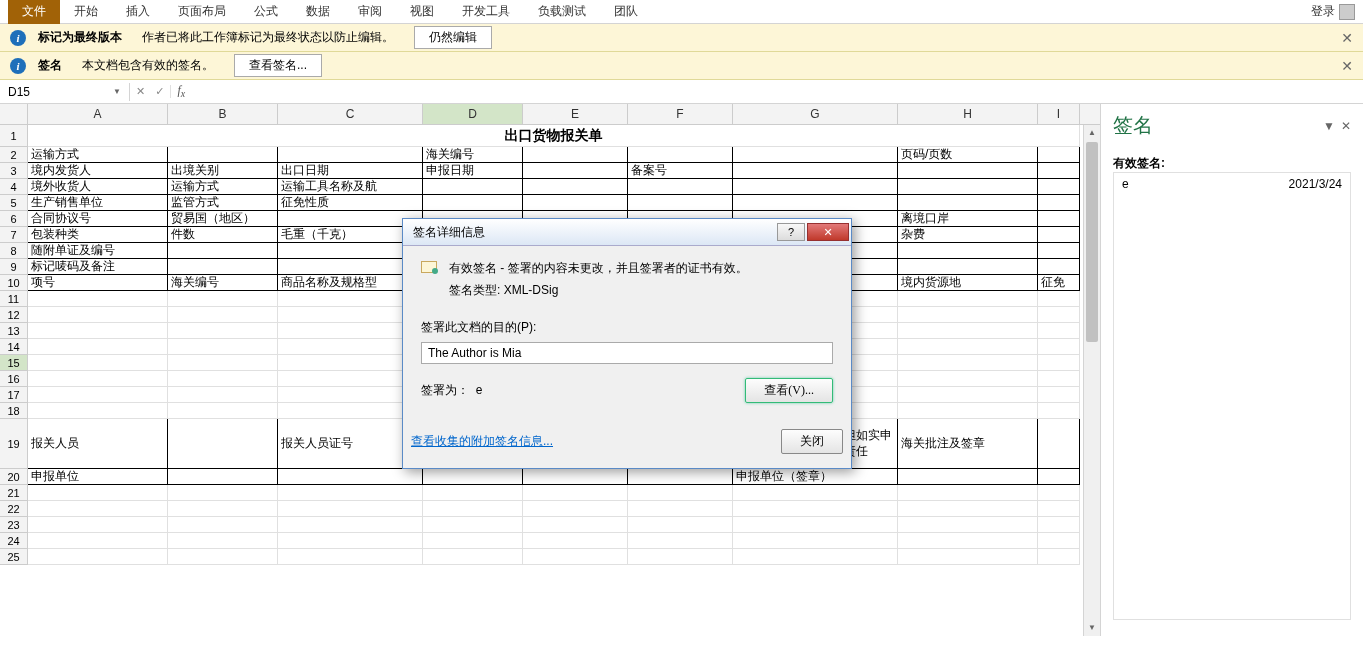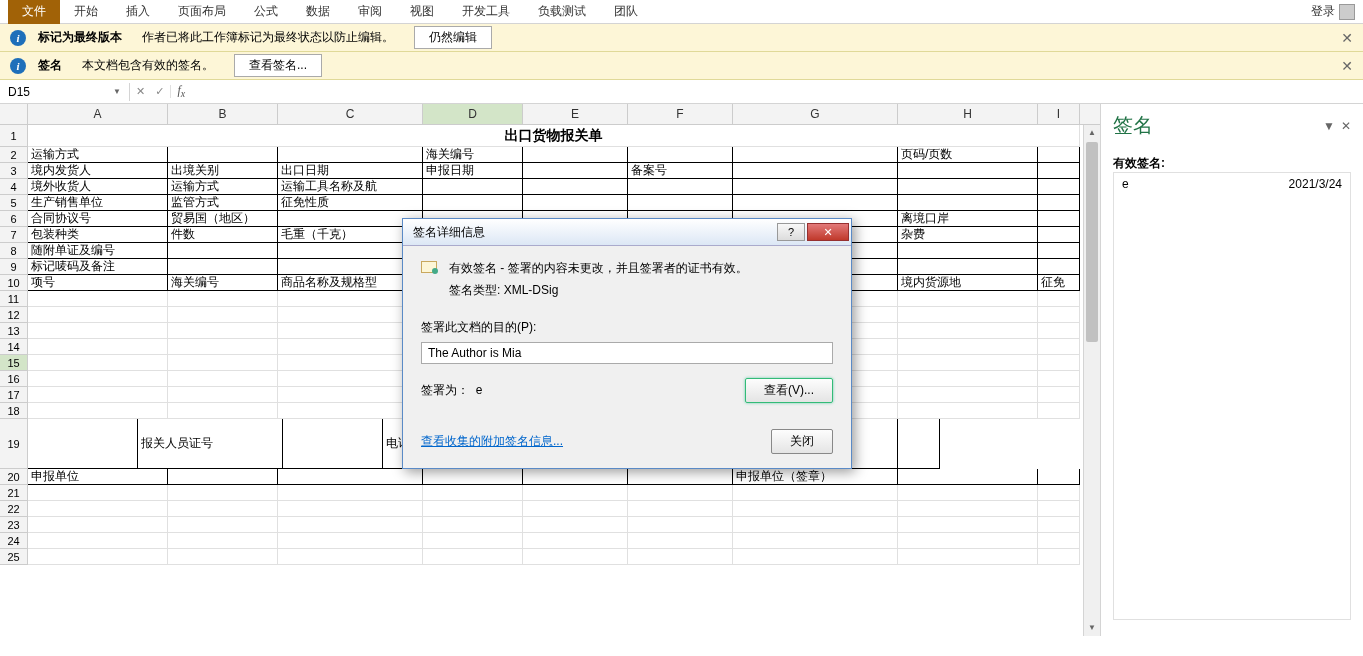--- a/index.html
+++ b/index.html
@@ -68,22 +68,22 @@
 .dlg-ctrl.close { background: linear-gradient(#e27979,#c0392b); color: #fff; border-color: #963030; width: 42px; }
 .dlg-info { display: flex; padding: 12px 18px; gap: 12px; align-items: flex-start; }
 .dlg-info-icon { width: 16px; height: 12px; border: 1px solid #c9a85e; background: #fdf6d7; position: relative; flex-shrink: 0; margin-top: 3px; }
 .dlg-info-icon::after { content: ""; position: absolute; right: -2px; bottom: -2px; width: 6px; height: 6px; border-radius: 50%; background: #4a8; }
 .dlg-info-txt { line-height: 1.8; }
 .dlg-body { padding: 0 18px 16px; }
 .dlg-label { margin: 6px 0; }
 .dlg-input { width: 100%; border: 1px solid #aaa; padding: 3px 6px; background: #fff; font-size: 12px; }
 .dlg-row { display: flex; align-items: center; justify-content: space-between; margin-top: 14px; }
 .dlg-btn { border: 1px solid #888; padding: 3px 18px; background: linear-gradient(#fdfdfd,#e4e4e4); cursor: pointer; font-size: 12px; border-radius: 2px; }
-.dlg-btn.hl { border: 1px solid #3b7; box-shadow: 0 0 3px #6ca; }
-.dlg-footer { display: flex; justify-content: space-between; align-items: center; padding: 10px 18px 14px; }
+.dlg-btn.hl { border: 1px solid #3b7; box-shadow: 0 0 3px #6ca; font-family: Liberation Serif, serif; }
+.dlg-footer { display: flex; justify-content: space-between; align-items: center; padding: 10px 8px 14px; }
 .dlg-link { color: #0066cc; text-decoration: underline; cursor: pointer; }
 
 
 .vscroll { position: absolute; right: 0; top: 20px; bottom: 0; width: 17px; background: #f0f0f0; border-left: 1px solid #d4d4d4; }
 .vthumb { position: absolute; left: 2px; right: 2px; top: 18px; height: 200px; background: #c1c1c1; border-radius: 2px; }
 .varrow { position: absolute; left: 0; right: 0; height: 17px; display: flex; align-items: center; justify-content: center; font-size: 8px; color: #666; }
 </style>
 </head>
 <body>
 
@@ -354,20 +354,21 @@
             <div class="cell" style="width: 145px;"></div>
             <div class="cell" style="width: 100px;"></div>
             <div class="cell" style="width: 105px;"></div>
             <div class="cell" style="width: 105px;"></div>
             <div class="cell" style="width: 165px;"></div>
             <div class="cell" style="width: 140px;"></div>
             <div class="cell" style="width: 42px;"></div>
           </div>
           <div class="row" style="height: 50px;">
             <div class="row-h">19</div>
+            <div class="cell bdr" style="width: 140px; white-space: normal; line-height: 1.3;">报关人员</div>
             <div class="cell bdr" style="width: 110px; white-space: normal; line-height: 1.3;"></div>
             <div class="cell bdr" style="width: 145px; white-space: normal; line-height: 1.3;">报关人员证号</div>
             <div class="cell bdr" style="width: 100px; white-space: normal; line-height: 1.3;"></div>
             <div class="cell bdr" style="width: 105px; white-space: normal; line-height: 1.3;">电话</div>
             <div class="cell bdr" style="width: 105px; white-space: normal; line-height: 1.3;"></div>
             <div class="cell bdr" style="width: 165px; white-space: normal; line-height: 1.3;">兹申明对以上内容承担如实申报、依法纳税之法律责任</div>
             <div class="cell bdr" style="width: 140px; white-space: normal; line-height: 1.3;">海关批注及签章</div>
             <div class="cell bdr" style="width: 42px; white-space: normal; line-height: 1.3;"></div>
           </div>
           <div class="row">

